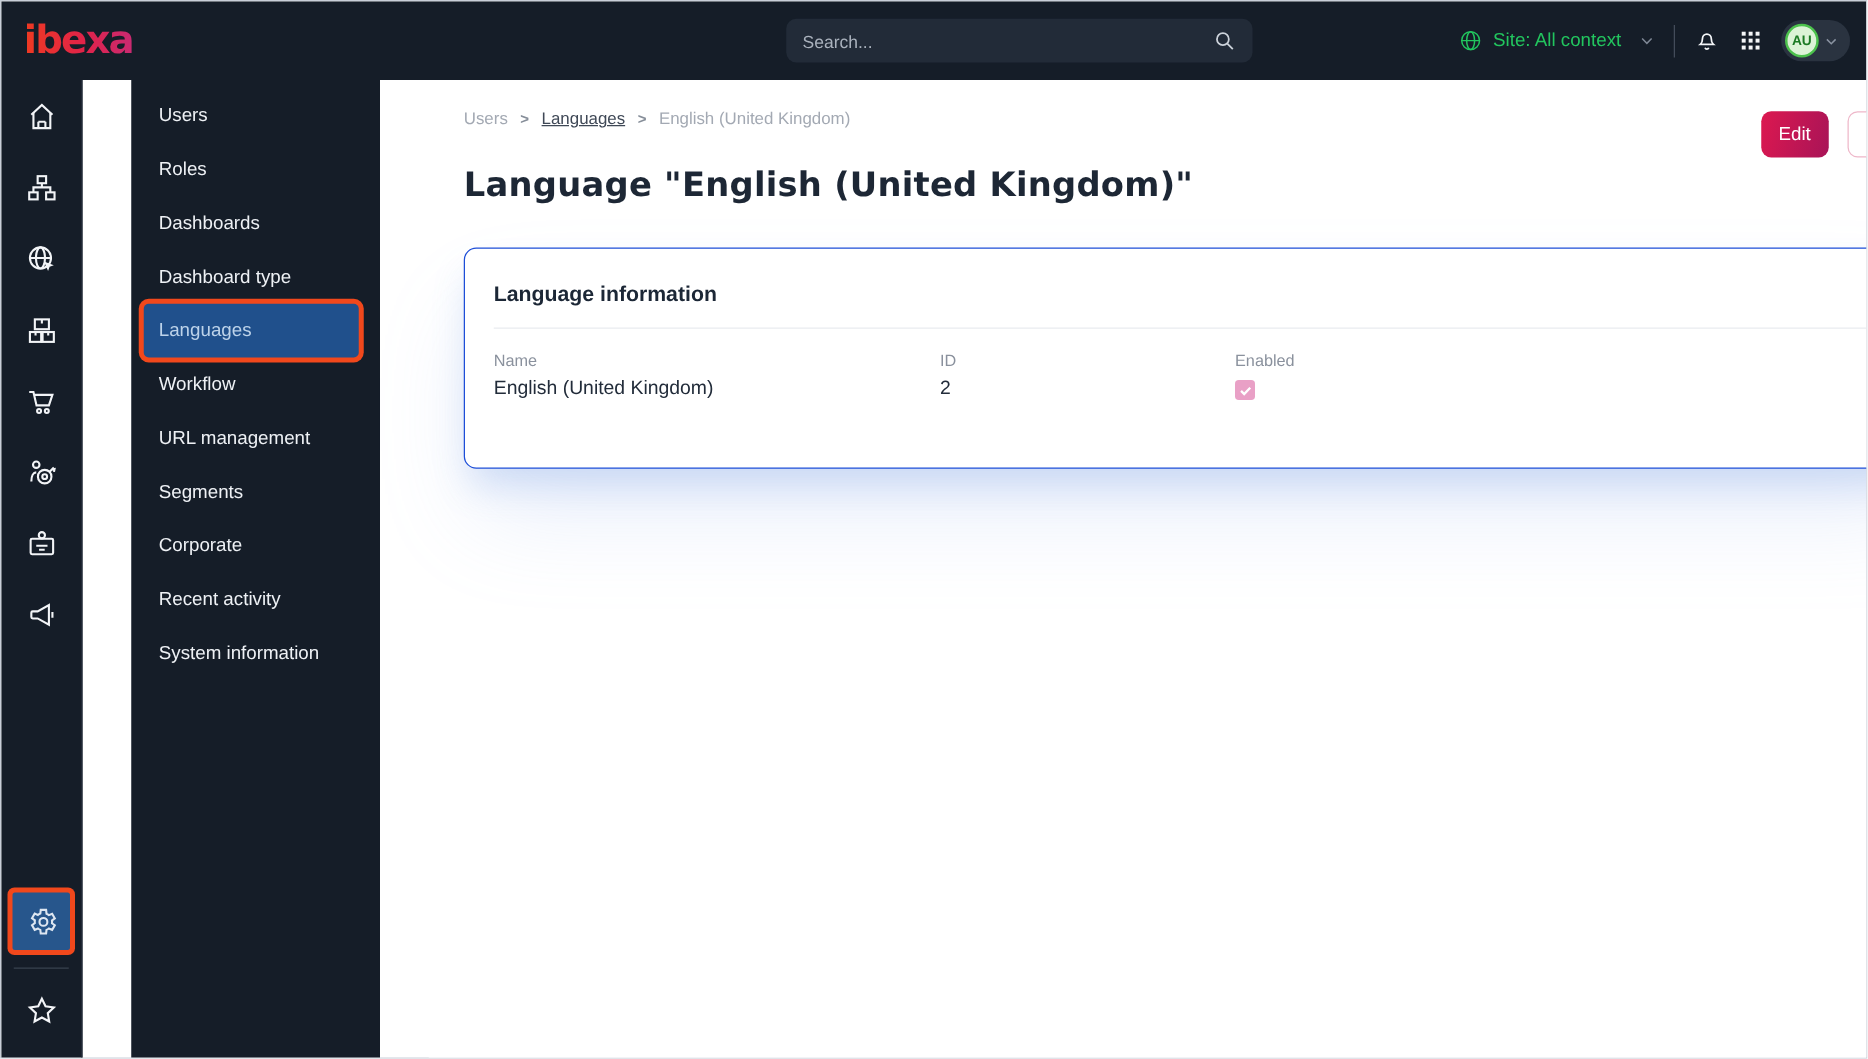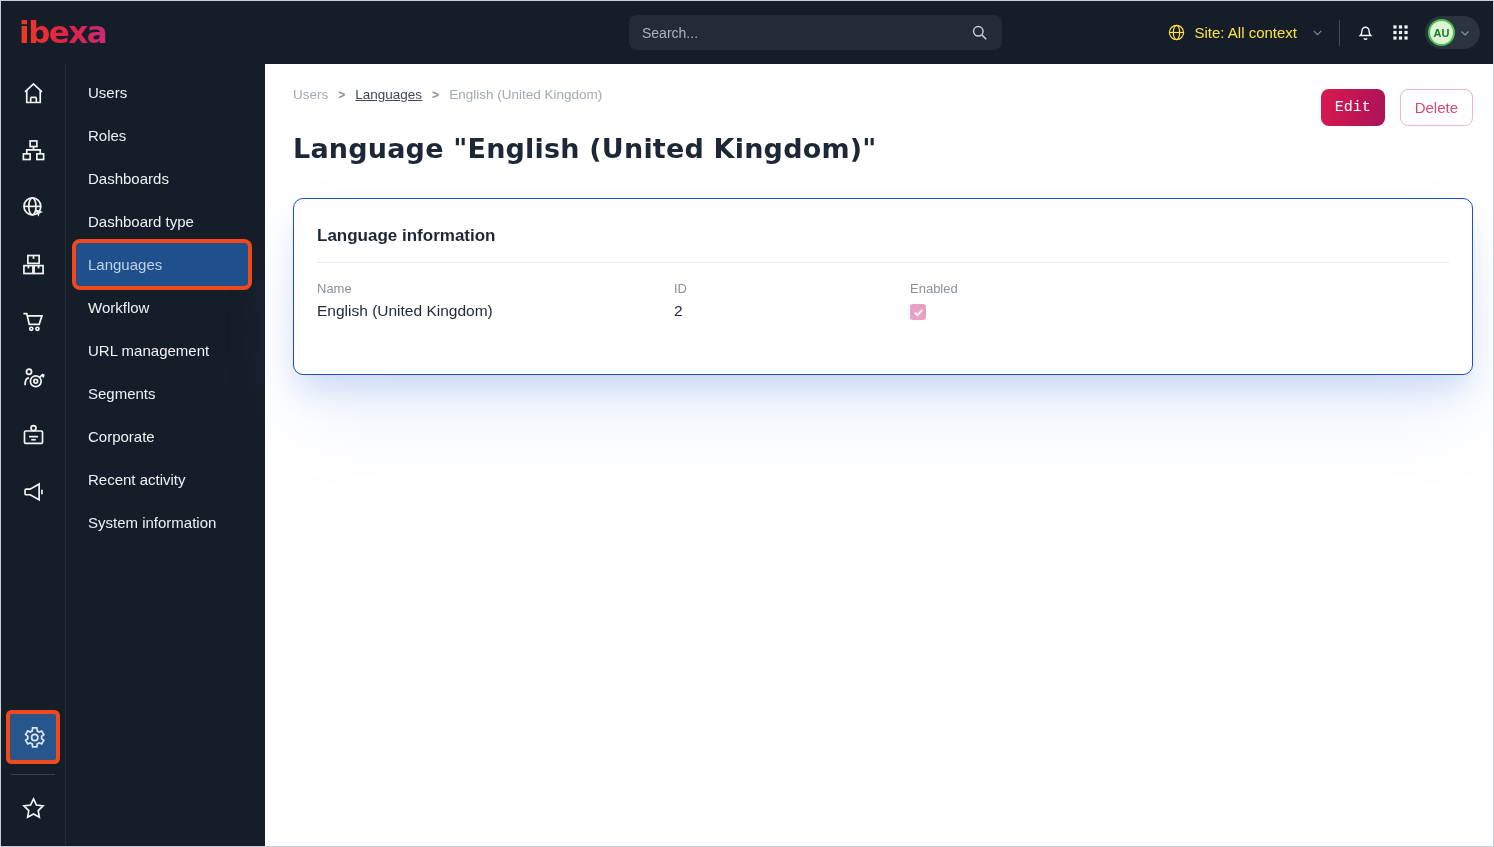--- a/index.html
+++ b/index.html
@@ -18,35 +18,35 @@
   .searchbar { position:absolute; left:628px; top:14px; width:373px; height:35px;
                background:#222b38; border-radius:8px; display:flex; align-items:center;
                padding:0 13px; }
   .searchbar input { flex:1; background:transparent; border:none; outline:none;
                      color:#e6e9ee; font-size:14px; font-family:inherit; }
   .searchbar input::placeholder { color:#aab2bd; }
   .search-icon { color:#cdd3db; }
 
   .top-right { position:absolute; right:13px; top:0; height:63px; display:flex;
                align-items:center; gap:15px; }
-  .site-context { display:flex; align-items:center; gap:8px; color:#fde047;
+  .site-context { display:flex; align-items:center; gap:8px; color:#22c55e;
                   font-size:15px; cursor:pointer; }
   .site-context .chev { margin-left:6px; color:#7e8795; }
   .vdiv { width:1px; height:26px; background:#434c5a; }
   .icon-btn { background:none; border:none; color:#f4f6f8; cursor:pointer;
               display:flex; align-items:center; justify-content:center; padding:0; }
   .avatar-pill { background:#2a3340; border-radius:17px; padding:3px 9px 3px 3px;
                  display:flex; align-items:center; gap:4px; cursor:pointer; }
   .avatar { width:27px; height:27px; border-radius:50%; background:#dcf3d6;
             border:2px solid #4cc14c; color:#1c7a24; font-weight:bold; font-size:11px;
             display:flex; align-items:center; justify-content:center; }
   .avatar-pill .chev { color:#8a93a1; }
 
   
-  .app-body { display:flex; height:784px; }
+  .app-body { display:flex; height:784px;gap:39px; }
 
   .rail { width:65px; background:#151d28; border-right:1px solid #242e3b;
           display:flex; flex-direction:column; align-items:center; padding-top:6px;
           flex-shrink:0; }
   .rail-btn { width:46px; height:46px; margin-bottom:11px; background:transparent; border:none;
               color:#f2f4f7; display:flex; align-items:center; justify-content:center; cursor:pointer; }
   .rail-bottom { margin-top:auto; display:flex; flex-direction:column; align-items:center;
                  padding-bottom:6px; }
   .rail-btn.active { background:#27568c; border-radius:2px; box-shadow:0 0 0 4px #f1481c;
                      color:#dde6f1; margin-bottom:14px; }
@@ -61,21 +61,21 @@
   .content { flex:1; background:#fff; position:relative; padding:0 22px 0 28px; }
 
   .breadcrumb { margin-top:23px; font-size:13.5px; color:#a3a9b3; display:flex;
                 gap:10px; align-items:center; }
   .crumb-link { color:#3f4856; text-decoration:underline; cursor:pointer; }
   .crumb-sep { color:#868e99; font-size:12px; font-weight:bold; }
 
   .actions { position:absolute; top:25px; right:22px; display:flex; gap:15px; }
   .btn-edit { min-width:52px; height:37px; padding:0 14px; border-radius:8px; border:none;
               background:linear-gradient(105deg,#dc1850 0%,#a81457 100%);
-              color:#fff; font-size:15px; font-family:Liberation Mono, monospace; cursor:pointer; }
+              color:#fff; font-size:15px; font-family:Liberation Sans, sans-serif; cursor:pointer; }
   .btn-delete { min-width:65px; height:37px; padding:0 14px; border-radius:8px;
                 background:#fff; border:1px solid #eeb7c9; color:#d64a6e;
                 font-size:15px; font-family:inherit; cursor:pointer; }
 
   .page-title { margin-top:31px; font-family:"DejaVu Sans","Liberation Sans",sans-serif;
                 font-size:27px; font-weight:bold; color:#1d2735; letter-spacing:0.2px; }
 
   .card { margin-top:34px; background:#fff; border:1px solid #1d4ed8; border-radius:10px;
           padding:0 23px; height:177px; width:1180px;
           box-shadow:0 18px 30px -6px rgba(120,158,228,0.30),

